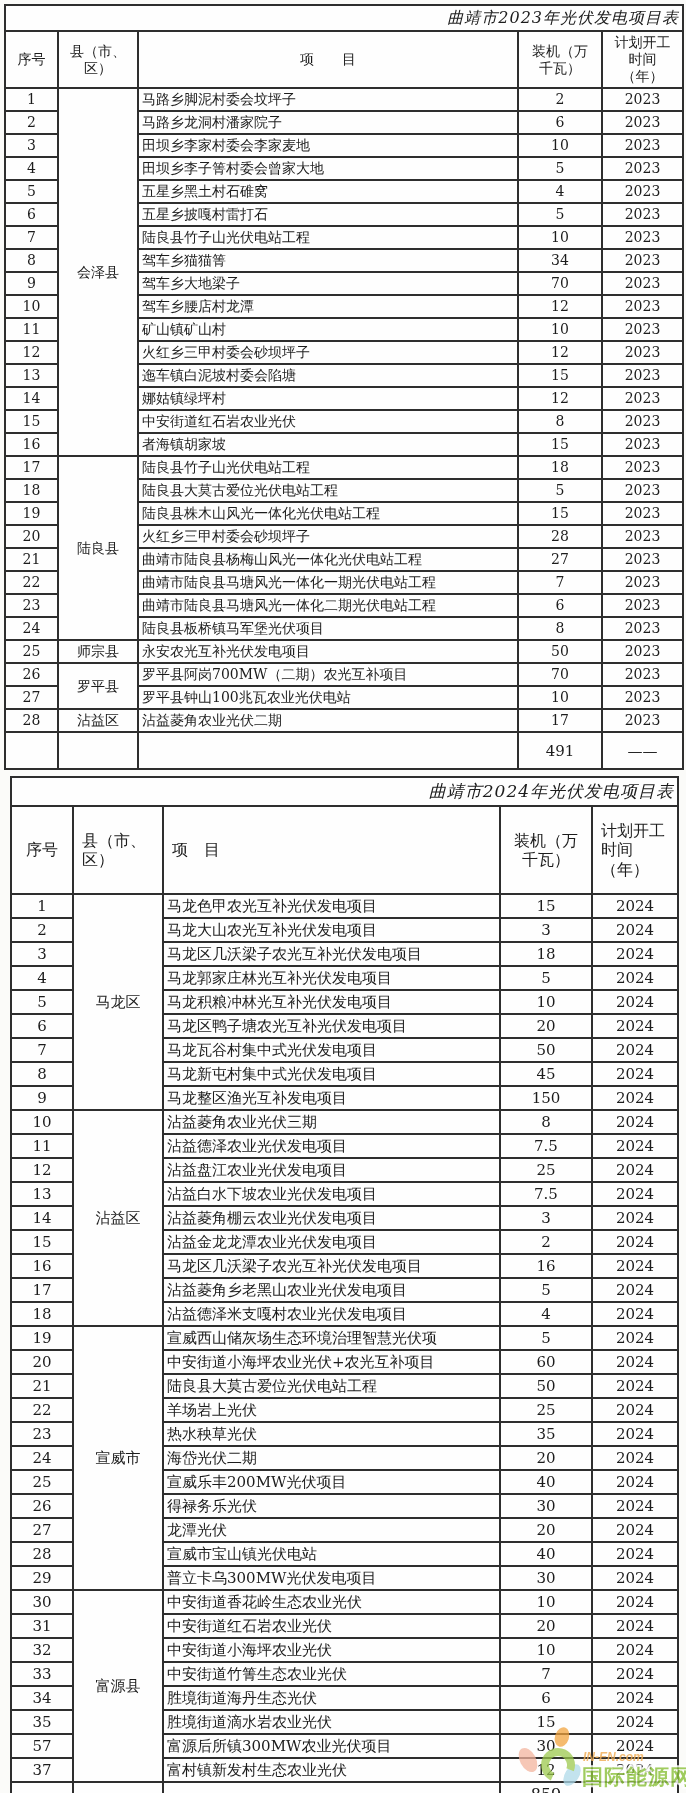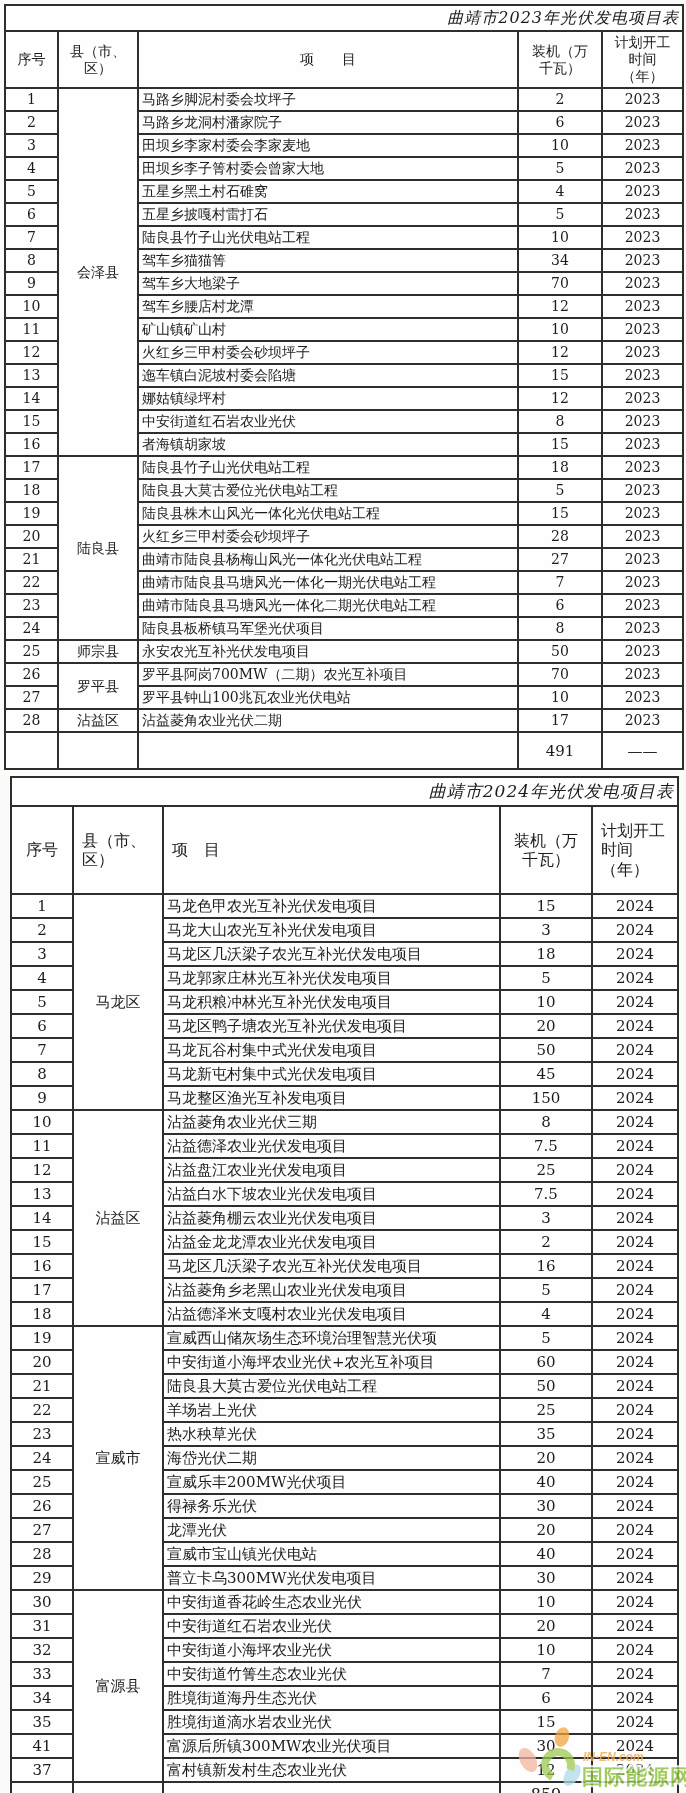--- a/index.html
+++ b/index.html
@@ -516,21 +516,21 @@
           <td class="c-center">6</td>
           <td class="c-center">2024</td>
         </tr>
         <tr>
           <td class="c-center">35</td>
           <td class="c-project">胜境街道滴水岩农业光伏</td>
           <td class="c-center">15</td>
           <td class="c-center">2024</td>
         </tr>
         <tr>
-          <td class="c-center">41</td>
+          <td class="c-center">57</td>
           <td class="c-project">富源后所镇300MW农业光伏项目</td>
           <td class="c-center">30</td>
           <td class="c-center">2024</td>
         </tr>
         <tr>
           <td class="c-center">37</td>
           <td class="c-project">富村镇新发村生态农业光伏</td>
           <td class="c-center">12</td>
           <td class="c-center">2024</td>
         </tr>

